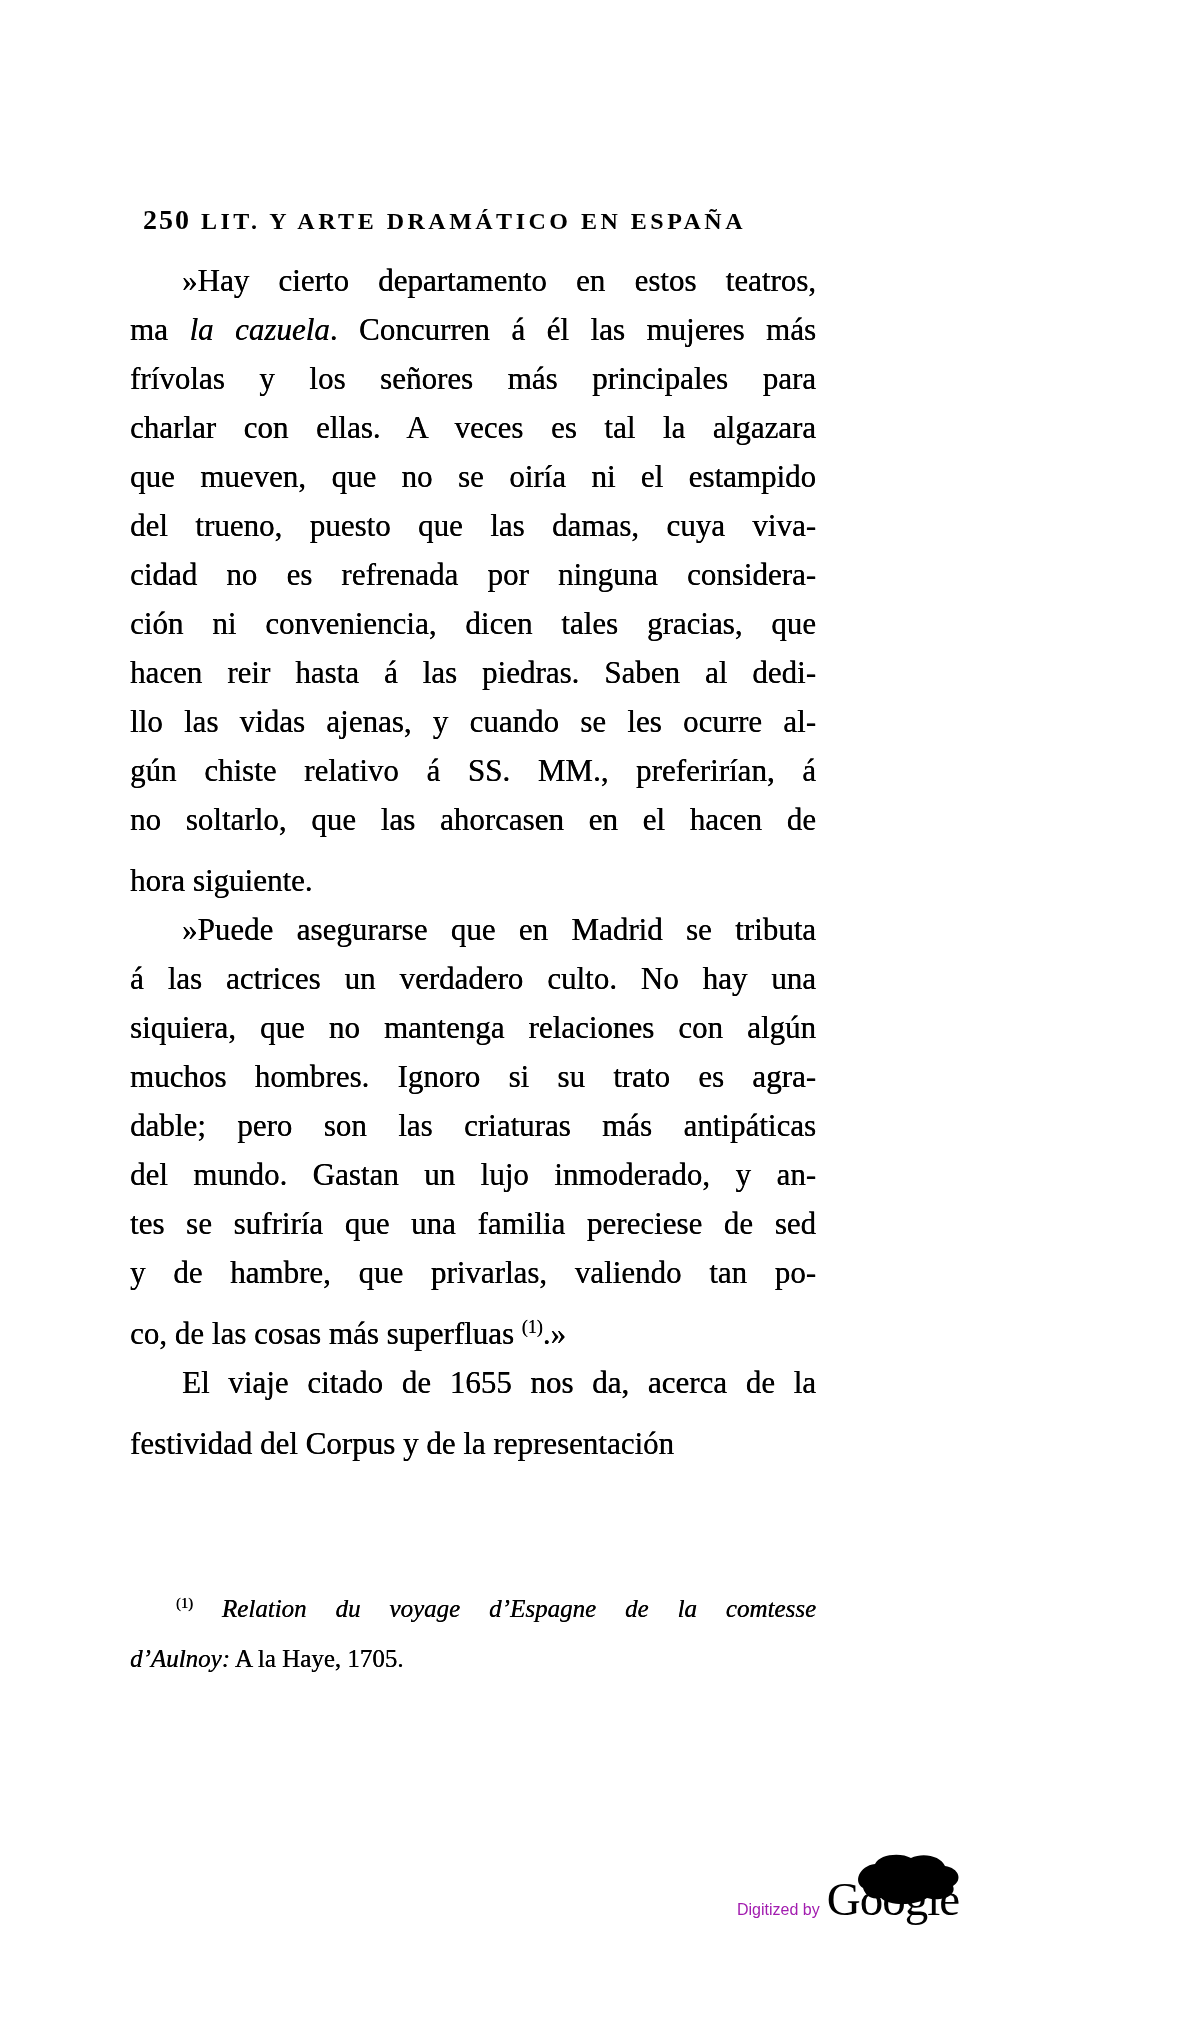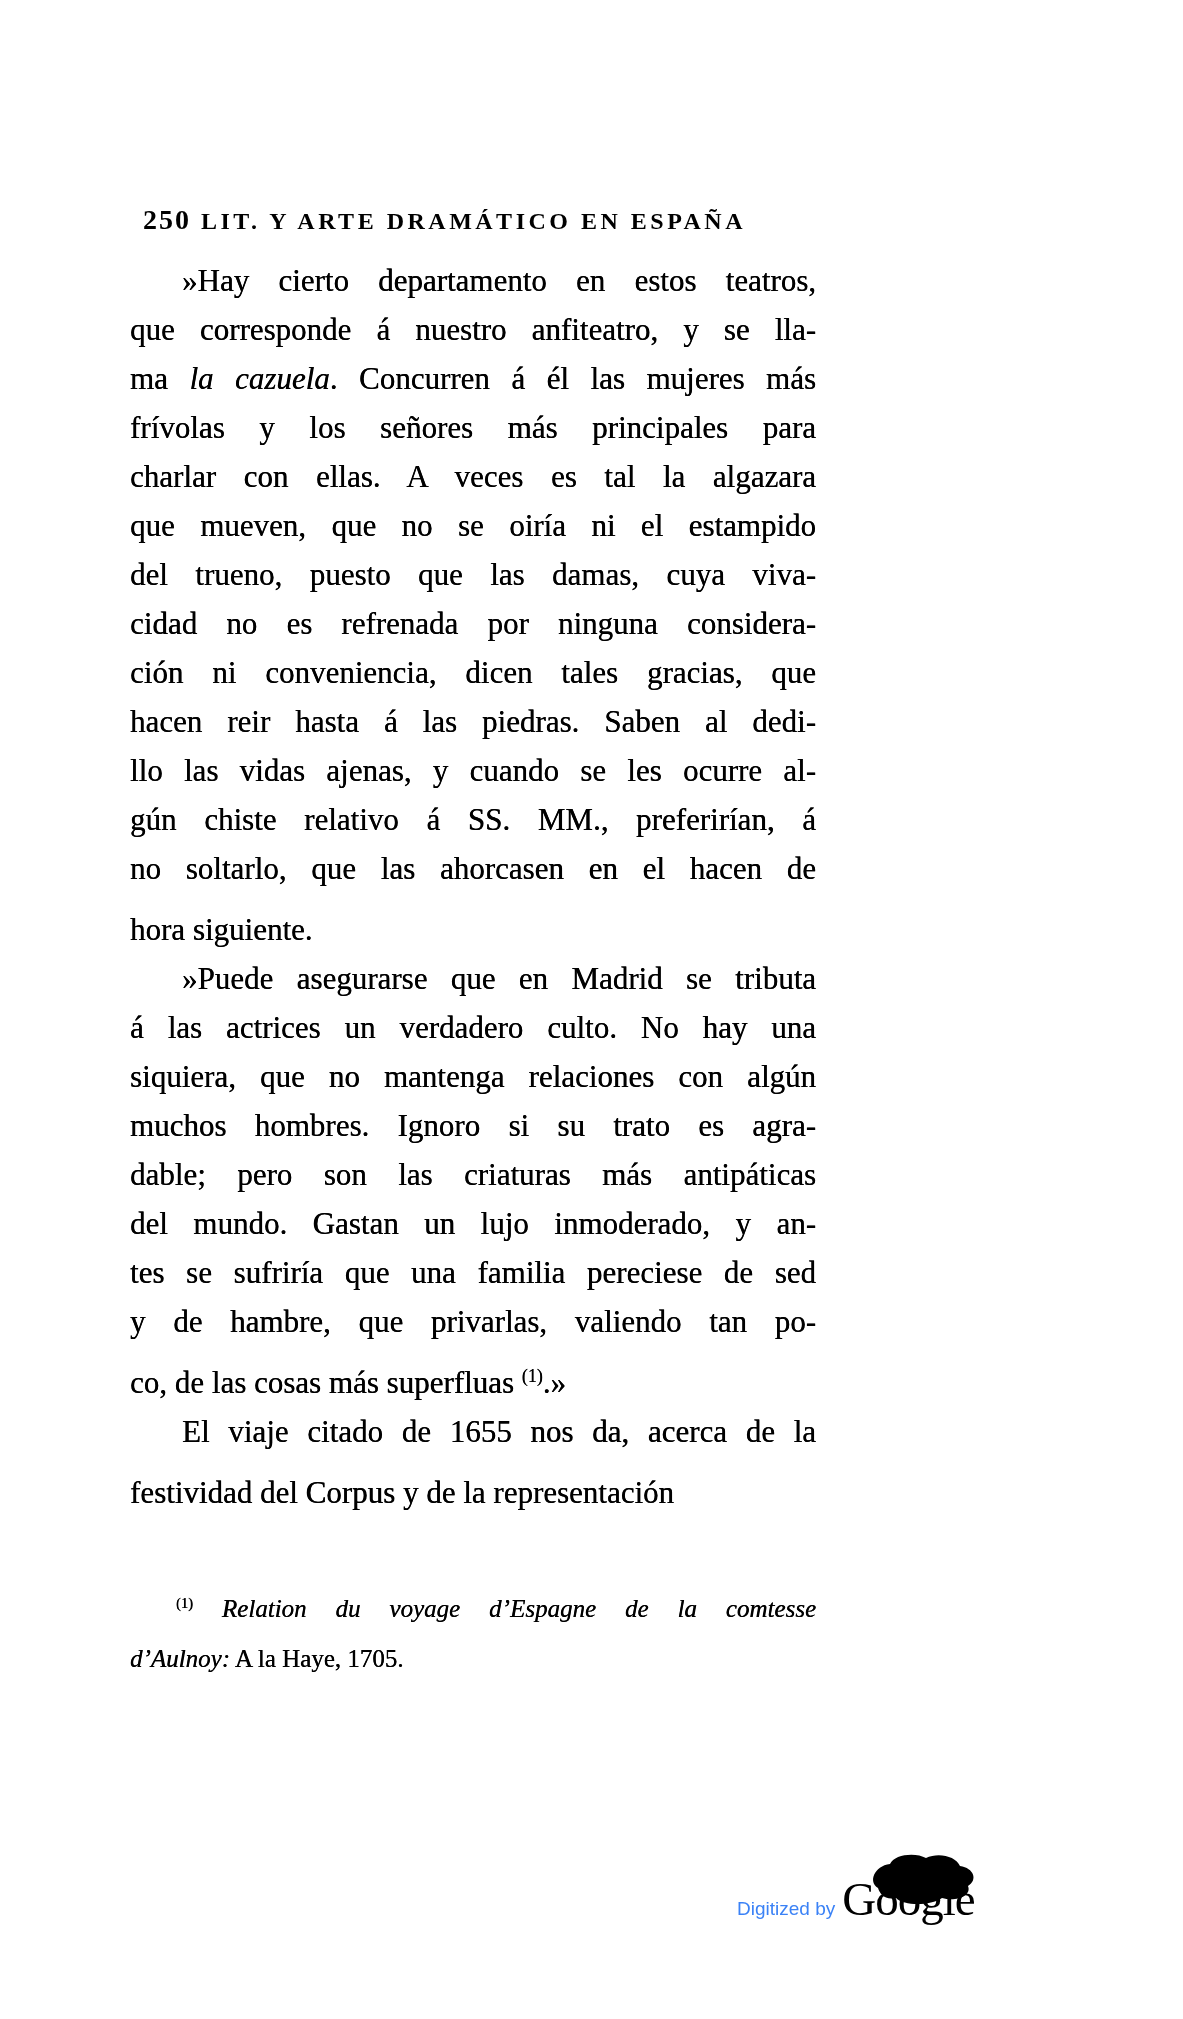--- a/index.html
+++ b/index.html
@@ -69,22 +69,22 @@
   .watermark {
     position: absolute;
     left: 737px;
     top: 1872px;
     display: flex;
     align-items: baseline;
     white-space: nowrap;
   }
   .dig {
     font-family: "Liberation Sans", sans-serif;
-    font-size: 19px;
-    color: #3b82f6;
+    font-size: 16px;
+    color: #a21caf;
   }
   .glogo {
     position: relative;
     margin-left: 7px;
     font-family: "Liberation Serif", serif;
     font-size: 47px;
     letter-spacing: -1px;
     color: #000;
   }
   .blot {
@@ -101,21 +101,20 @@
 
 <div class="page">
 
   <div class="header">
     <span class="pagenum">250</span><span class="htitle">LIT. Y ARTE DRAMÁTICO EN ESPAÑA</span>
   </div>
 
   <div class="bodytext" id="body-text">
       <div>
         <div class="line first">»Hay cierto departamento en estos teatros,</div>
-        <div class="line">que corresponde á nuestro anfiteatro, y se lla-</div>
         <div class="line">ma <i>la cazuela</i>. Concurren á él las mujeres más</div>
         <div class="line">frívolas y los señores más principales para</div>
         <div class="line">charlar con ellas. A veces es tal la algazara</div>
         <div class="line">que mueven, que no se oiría ni el estampido</div>
         <div class="line">del trueno, puesto que las damas, cuya viva-</div>
         <div class="line">cidad no es refrenada por ninguna considera-</div>
         <div class="line">ción ni conveniencia, dicen tales gracias, que</div>
         <div class="line">hacen reir hasta á las piedras. Saben al dedi-</div>
         <div class="line">llo las vidas ajenas, y cuando se les ocurre al-</div>
         <div class="line">gún chiste relativo á SS. MM., preferirían, á</div>

